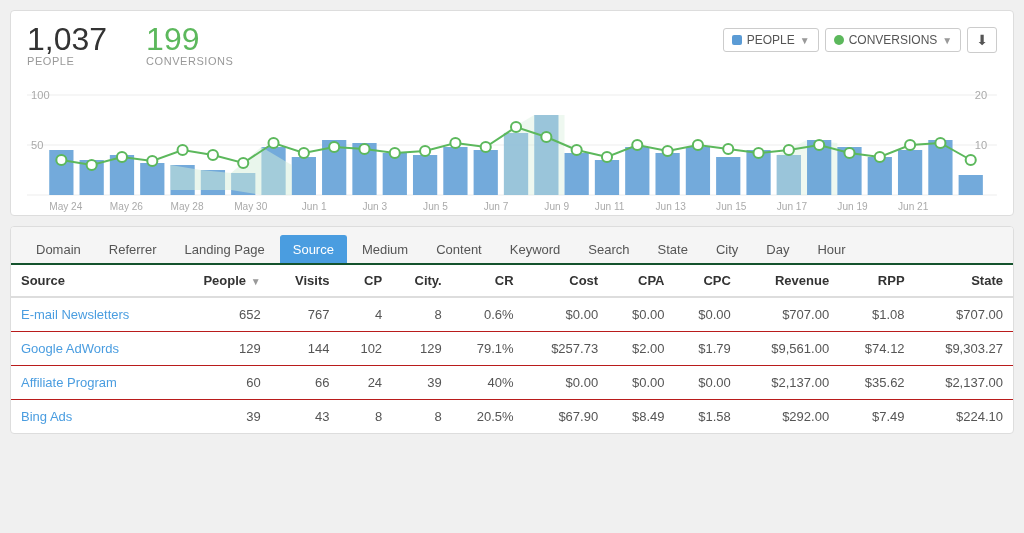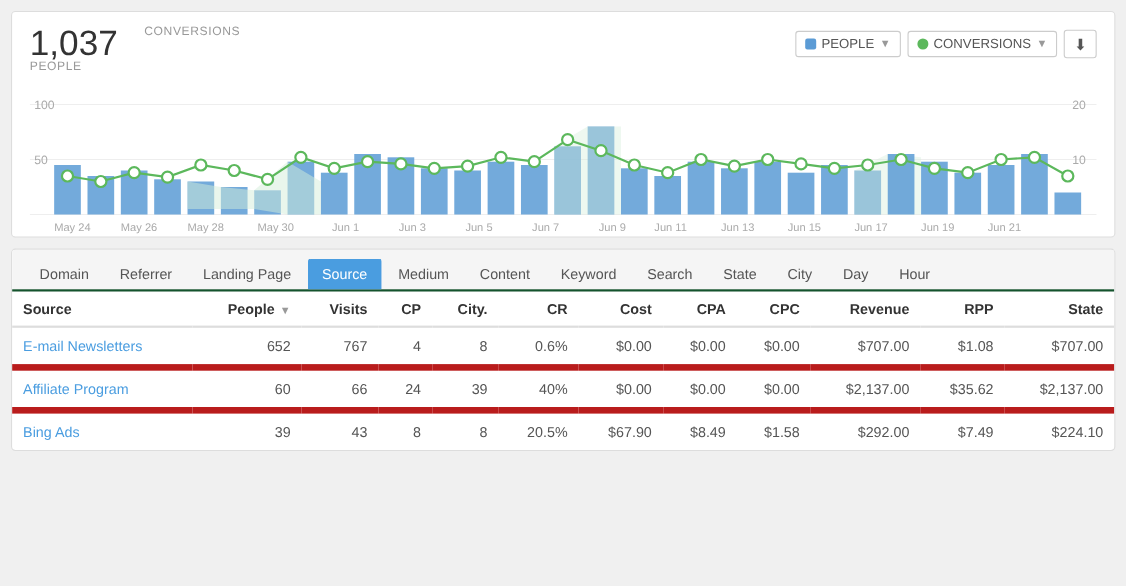--- a/index.html
+++ b/index.html
@@ -24,21 +24,21 @@
       position: relative;
     }
     .stats-header {
       display: flex;
       align-items: flex-start;
       justify-content: space-between;
       margin-bottom: 8px;
     }
     .stats-numbers {
       display: flex;
-      gap: 24px;
+      gap: 39px;
     }
     .stat-item {}
     .stat-value {
       font-size: 32px;
       font-weight: 300;
       line-height: 1;
     }
     .stat-value.people { color: #333; }
     .stat-value.conversions { color: #5cb85c; }
     .stat-label {
@@ -137,21 +137,21 @@
       color: #333;
       white-space: nowrap;
     }
     .data-table th .sort-arrow {
       font-size: 10px;
       color: #999;
       margin-left: 2px;
     }
     .data-table td {
       padding: 9px 10px;
-      border-bottom: 6px solid #b91c1c;
+      border-bottom: 1px solid #b91c1c;
       color: #555;
       white-space: nowrap;
     }
     .data-table td.link {
       color: #4a9de0;
       cursor: pointer;
     }
     .data-table td.num {
       text-align: right;
     }
@@ -168,20 +168,21 @@
 <div class="container">
 
   <div class="stats-card">
     <div class="stats-header">
       <div class="stats-numbers">
         <div class="stat-item">
           <div class="stat-value people">1,037</div>
           <div class="stat-label">PEOPLE</div>
         </div>
         <div class="stat-item">
+          <div class="stat-value conversions">199</div>
           <div class="stat-label">CONVERSIONS</div>
         </div>
       </div>
       <div class="controls">
         <button class="dropdown-btn">
           <span class="dot blue"></span>
           <span>PEOPLE</span>
           <span class="arrow">▼</span>
         </button>
         <button class="dropdown-btn">
@@ -343,20 +344,34 @@
             <td class="num">8</td>
             <td class="num">0.6%</td>
             <td class="num">$0.00</td>
             <td class="num">$0.00</td>
             <td class="num">$0.00</td>
             <td class="num">$707.00</td>
             <td class="num">$1.08</td>
             <td class="num">$707.00</td>
           </tr>
           <tr>
+            <td class="link">Google AdWords</td>
+            <td class="num">129</td>
+            <td class="num">144</td>
+            <td class="num">102</td>
+            <td class="num">129</td>
+            <td class="num">79.1%</td>
+            <td class="num">$257.73</td>
+            <td class="num">$2.00</td>
+            <td class="num">$1.79</td>
+            <td class="num">$9,561.00</td>
+            <td class="num">$74.12</td>
+            <td class="num">$9,303.27</td>
+          </tr>
+          <tr>
             <td class="link">Affiliate Program</td>
             <td class="num">60</td>
             <td class="num">66</td>
             <td class="num">24</td>
             <td class="num">39</td>
             <td class="num">40%</td>
             <td class="num">$0.00</td>
             <td class="num">$0.00</td>
             <td class="num">$0.00</td>
             <td class="num">$2,137.00</td>

